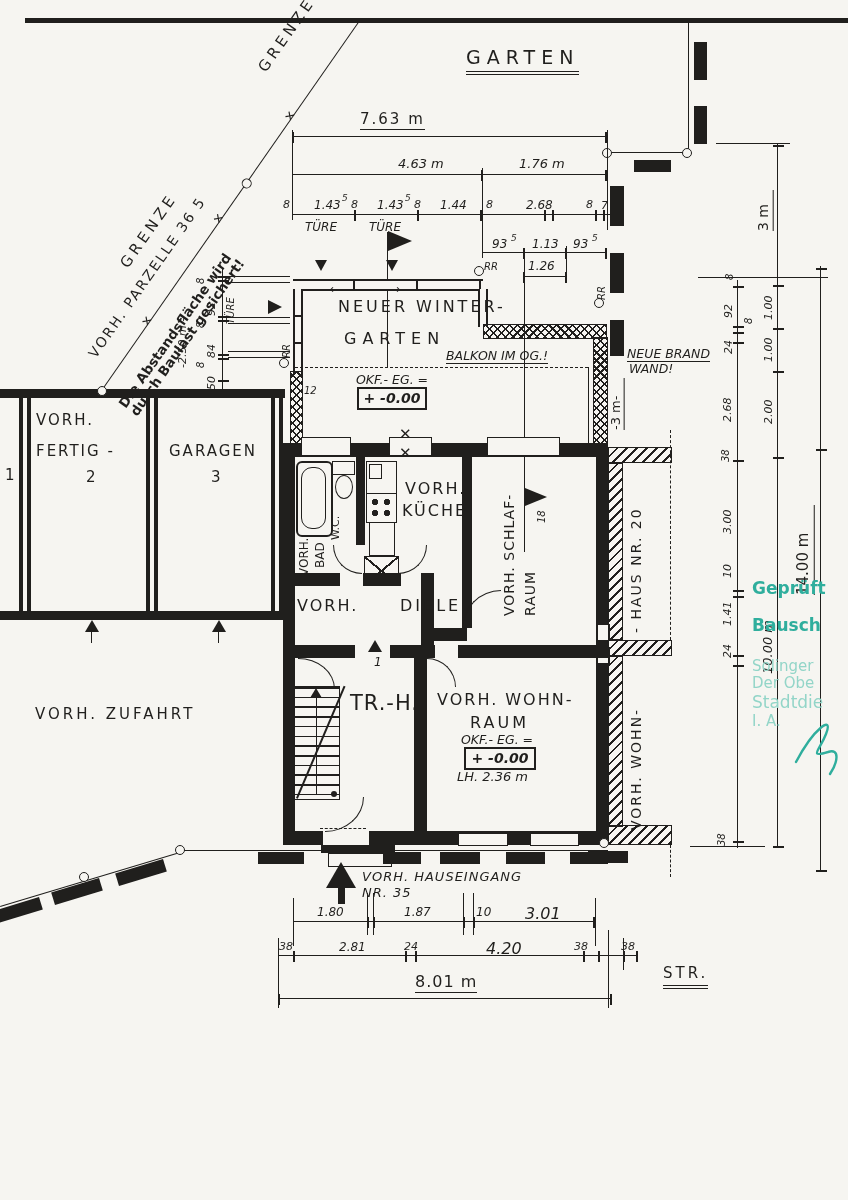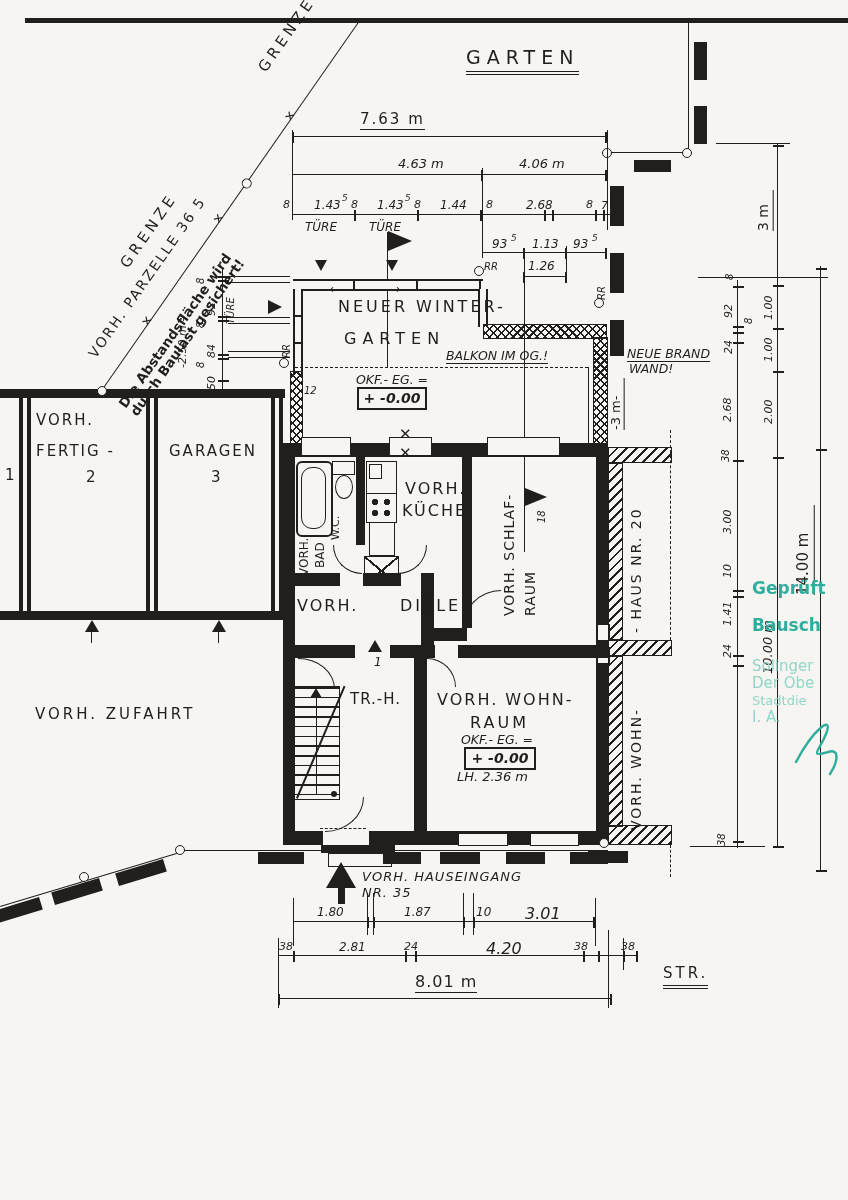--- a/index.html
+++ b/index.html
@@ -102,21 +102,21 @@
   <div class="a t" style="left:86px;top:352px;font-size:14px;letter-spacing:2px;transform:rotate(-55deg);transform-origin:0 0;">VORH. PARZELLE 36 5</div>
   <div class="a" style="left:116px;top:402px;transform:rotate(-55deg);transform-origin:0 0;">
     <div class="t b" style="font-size:13.5px;">Die Abstandsfläche wird</div>
     <div class="t b" style="font-size:13.5px;">durch Baulast gesichert!</div>
   </div>
 
   <div class="a t ul" style="left:360px;top:112px;font-size:15px;letter-spacing:2px;">7.63 m</div>
   <div class="a dl endt" style="left:292px;top:136px;width:315px;height:0;"></div>
   <div class="a dl endt" id="ch463" style="left:292px;top:174px;width:315px;height:0;"></div>
   <div class="a t i" style="left:398px;top:157px;font-size:13px;">4.63 m</div>
-  <div class="a t i" style="left:519px;top:157px;font-size:13px;">4.06 m</div>
+  <div class="a t i" style="left:519px;top:157px;font-size:13px;">1.76 m</div>
 
   <div class="a dl endt" id="chTop" style="left:292px;top:214px;width:321px;height:0;"></div>
   <div class="a t i" style="left:283px;top:199px;font-size:11px;">8</div>
   <div class="a t i" style="left:314px;top:199px;font-size:12px;">1.43</div>
   <div class="a t i" style="left:342px;top:194px;font-size:9px;">5</div>
   <div class="a t i" style="left:351px;top:199px;font-size:11px;">8</div>
   <div class="a t i" style="left:377px;top:199px;font-size:12px;">1.43</div>
   <div class="a t i" style="left:405px;top:194px;font-size:9px;">5</div>
   <div class="a t i" style="left:414px;top:199px;font-size:11px;">8</div>
   <div class="a t i" style="left:440px;top:199px;font-size:12px;">1.44</div>
@@ -225,21 +225,21 @@
   <div class="a vtext t" style="left:314px;top:528px;font-size:12px;height:40px;">BAD</div>
   <div class="a vtext t" style="left:330px;top:500px;font-size:11px;height:40px;">W.C.</div>
   <div class="a t" style="left:405px;top:481px;font-size:16px;letter-spacing:2px;">VORH.</div>
   <div class="a t" style="left:402px;top:503px;font-size:16px;letter-spacing:2px;">KÜCHE</div>
   <div class="a vtext t" style="left:502px;top:484px;font-size:14px;letter-spacing:1px;height:132px;">VORH. SCHLAF-</div>
   <div class="a vtext t" style="left:523px;top:540px;font-size:14px;letter-spacing:1px;height:76px;">RAUM</div>
   <div class="a tri-r" style="left:525px;top:488px;border-left-width:22px;border-top-width:9px;border-bottom-width:9px;"></div>
   <div class="a vtext t i" style="left:537px;top:503px;font-size:10px;height:20px;">18</div>
   <div class="a t" style="left:297px;top:598px;font-size:16px;letter-spacing:2px;">VORH.</div>
   <div class="a t" style="left:400px;top:598px;font-size:16px;letter-spacing:3px;">DIELE</div>
-  <div class="a t" style="left:350px;top:692px;font-size:15px;letter-spacing:1px;">TR.-H.</div>
+  <div class="a t" style="left:350px;top:692px;font-size:21px;letter-spacing:1px;">TR.-H.</div>
   <div class="a tri-u" style="left:368px;top:640px;"></div>
   <div class="a t i" style="left:374px;top:656px;font-size:12px;">1</div>
   <div class="a t" style="left:437px;top:692px;font-size:16px;letter-spacing:2px;">VORH. WOHN-</div>
   <div class="a t" style="left:470px;top:715px;font-size:16px;letter-spacing:3px;">RAUM</div>
   <div class="a t i" style="left:461px;top:733px;font-size:12.5px;">OKF.- EG. =</div>
   <div class="a box t b i" style="left:464px;top:747px;width:68px;height:19px;font-size:14px;text-align:center;line-height:19px;">+ -0.00</div>
   <div class="a t i" style="left:457px;top:770px;font-size:13px;">LH. 2.36 m</div>
 
   <div class="a stairs" style="left:294px;top:686px;width:46px;height:114px;"></div>
   <div class="a" style="left:296px;top:798px;width:122px;border-top:2.4px solid var(--ink);transform:rotate(-67deg);transform-origin:0 0;"></div>
@@ -360,20 +360,20 @@
   <div class="a dl endt" style="left:278px;top:998px;width:334px;height:0;"></div>
   <div class="a t ul" style="left:415px;top:974px;font-size:16px;letter-spacing:1px;">8.01 m</div>
 
   <div class="a t dul" style="left:663px;top:966px;font-size:15px;letter-spacing:3px;">STR.</div>
 
   <div class="a" style="left:752px;top:580px;width:96px;height:210px;">
     <div class="t stamp1" style="font-size:17px;">Geprüft</div>
     <div class="t stamp1" style="font-size:17px;margin-top:19px;">Bausch</div>
     <div class="t stamp2" style="font-size:15px;margin-top:24px;">Solinger</div>
     <div class="t stamp2" style="font-size:15px;margin-top:2px;">Der Obe</div>
-    <div class="t stamp2" style="font-size:13px;margin-top:2px;">Stadtdie</div>
+    <div class="t stamp2" style="font-size:17px;margin-top:2px;">Stadtdie</div>
     <div class="t stamp2" style="font-size:15px;margin-top:2px;">I. A.</div>
   </div>
   <svg class="a" style="left:788px;top:700px;" width="60" height="80" viewBox="0 0 60 80">
     <path d="M8 62 C 26 28, 46 14, 38 34 C 32 50, 20 58, 40 52 C 52 48, 50 62, 42 74" fill="none" stroke="#2fae9d" stroke-width="2.4" stroke-linecap="round"></path>
   </svg>
 
 </div>
 
 </body></html>

